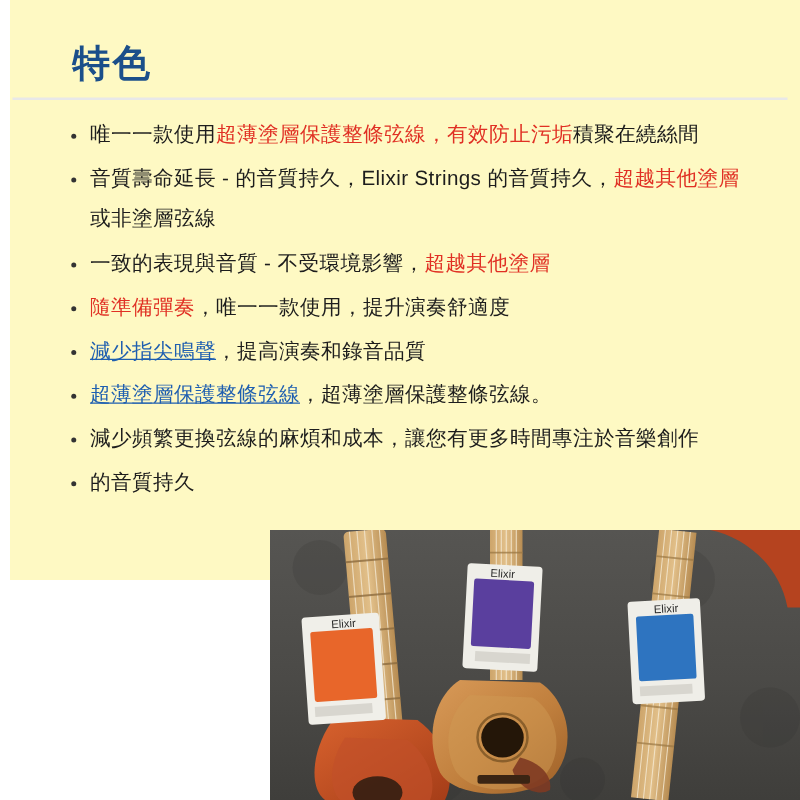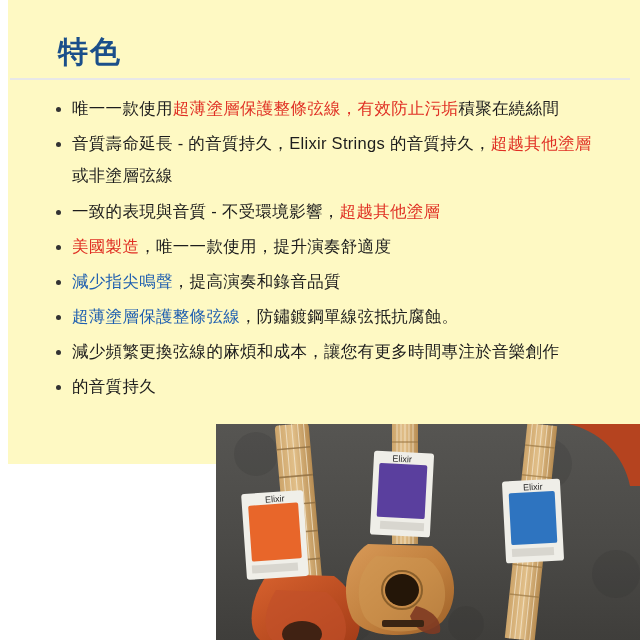--- a/index.html
+++ b/index.html
@@ -63,21 +63,21 @@
     margin: 0 0 3px 0;
     padding: 0;
     letter-spacing: 0.3px;
   }
   ul.features > li::marker {
     color: #333333;
     font-size: 15px;
   }
   .t-black { color: #1d1d1d; }
   .t-red { color: #e03024; }
-  .t-blue { color: #1f5fb0; }
+  .t-blue { color: #1f5fb0; text-decoration: underline; }
   .photo {
     position: absolute;
     left: 216px;
     top: 424px;
     width: 424px;
     height: 216px;
     overflow: hidden;
     background: #4a4a48;
   }
   .photo svg { display: block; }
@@ -89,23 +89,23 @@
 
   <div class="left-rule"></div>
 
   <div class="heading">特色</div>
   <div class="heading-underline"></div>
 
   <ul class="features" id="features-list">
       <li><span class="t-black">唯一一款使用</span><span class="t-red">超薄塗層保護整條弦線，有效防止污垢</span><span class="t-black">積聚在繞絲間</span></li>
       <li><span class="t-black">音質壽命延長 - 的音質持久，Elixir Strings 的音質持久，</span><span class="t-red">超越其他塗層</span><span class="t-black">或非塗層弦線</span></li>
       <li><span class="t-black">一致的表現與音質 - 不受環境影響，</span><span class="t-red">超越其他塗層</span></li>
-      <li><span class="t-red">美國製造</span><span class="t-black">，唯一一款使用，提升演奏舒適度</span></li>
+      <li><span class="t-red">隨準備彈奏</span><span class="t-black">，唯一一款使用，提升演奏舒適度</span></li>
       <li><span class="t-blue">減少指尖鳴聲</span><span class="t-black">，提高演奏和錄音品質</span></li>
-      <li><span class="t-blue">超薄塗層保護整條弦線</span><span class="t-black">，防鏽鍍鋼單線弦抵抗腐蝕。</span></li>
+      <li><span class="t-blue">超薄塗層保護整條弦線</span><span class="t-black">，超薄塗層保護整條弦線。</span></li>
       <li><span class="t-black">減少頻繁更換弦線的麻煩和成本，讓您有更多時間專注於音樂創作</span></li>
       <li><span class="t-black">的音質持久</span></li>
     </ul>
 
   <div class="photo">
     <svg width="424" height="216" viewBox="0 0 424 216" xmlns="http://www.w3.org/2000/svg">
       <defs>
         <linearGradient id="floor" x1="0" y1="0" x2="0" y2="1">
           <stop offset="0%" stop-color="#565552"></stop>
           <stop offset="55%" stop-color="#4b4a47"></stop>

